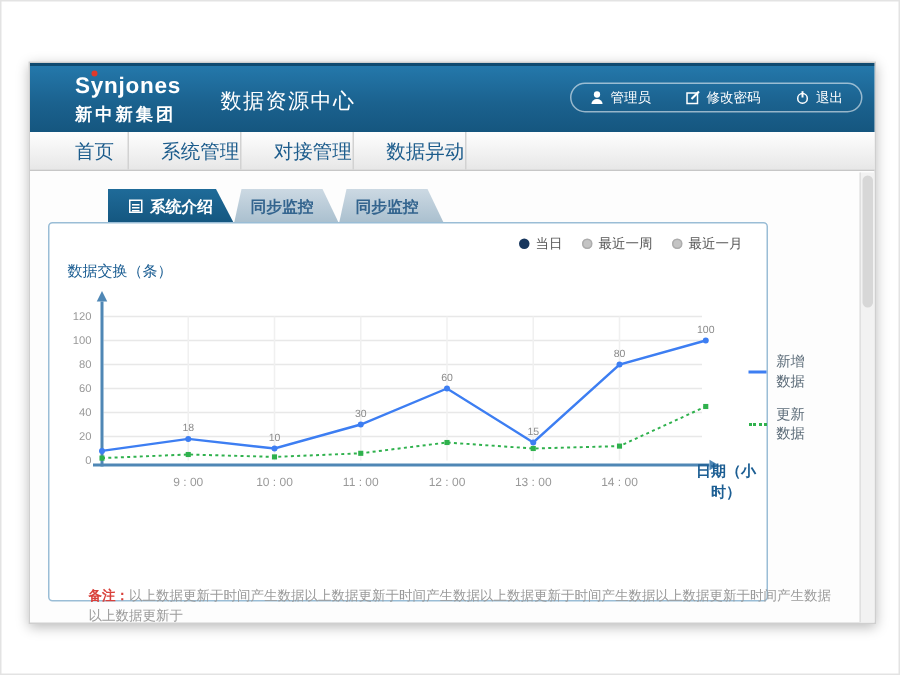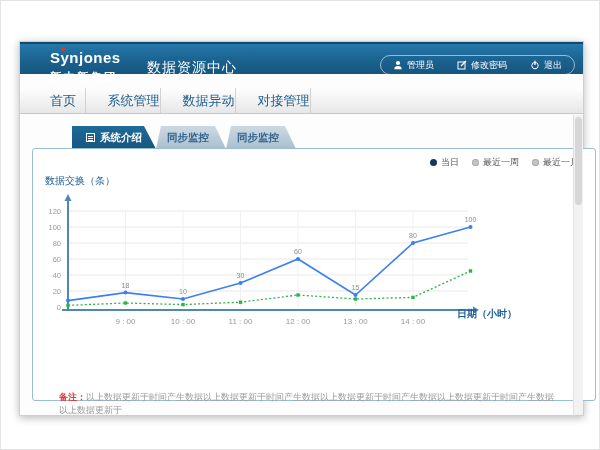--- a/index.html
+++ b/index.html
@@ -6,21 +6,21 @@
   html,body { width:600px; height:450px; }
   body { font-family:"Liberation Sans","DejaVu Sans",sans-serif; background:#fff; overflow:hidden; }
   .canvas { position:relative; width:600px; height:450px; background:#fff; border:1px solid #e3e3e3; }
 
   
   .window { position:absolute; left:18px; top:40px; width:565px; height:375px;
             background:#fdfdfd; border:1px solid #cfcfcf;
             box-shadow:0 2px 8px rgba(0,0,0,.28); }
 
   
-  .hdr { position:absolute; left:0; top:0; width:100%; height:32px;
+  .hdr { position:absolute; left:0; top:0; width:100%; height:46px;
          background:linear-gradient(180deg,#2478ab 0%,#1b628f 55%,#15567f 100%);
          border-top:2px solid #0f4a70; }
   .logo { position:absolute; left:30px; top:5px; color:#fff; line-height:1.1; }
   .logo-en { font-size:15px; font-weight:bold; letter-spacing:.5px; position:relative; display:inline-block; }
   .logo-dot { position:absolute; left:11px; top:-2px; width:4px; height:4px; border-radius:50%; background:#e0392b; }
   .logo-cn { font-size:11.5px; font-weight:bold; letter-spacing:2px; margin-top:4px; }
   .app-title { position:absolute; left:127px; top:15px; color:#fff; font-size:14px; letter-spacing:1px; }
   .user-pill { position:absolute; right:8px; top:11px; height:20px; display:flex; align-items:center; gap:23px;
                padding:0 12px; border:1px solid rgba(255,255,255,.55); border-radius:10px; }
   .pill-item { display:flex; align-items:center; gap:4px; color:#fff; font-size:9px; cursor:pointer; }
@@ -41,21 +41,21 @@
                 clip-path:polygon(0 0,72px 0,84px 100%,0 100%); }
   .tab.inactive { width:76px; margin-left:-6px; color:#33648e;
                   background:linear-gradient(180deg,#ccd9e3,#a9bfce);
                   clip-path:polygon(11px 0,65px 0,76px 100%,6px 100%); }
   .doc-icon { width:9px; height:9px; border:1px solid #fff;
               background:linear-gradient(#fff 0 0) 50% 1.5px/5px 1px no-repeat,
                          linear-gradient(#fff 0 0) 50% 3.5px/5px 1px no-repeat,
                          linear-gradient(#fff 0 0) 50% 5.5px/5px 1px no-repeat; }
 
   
-  .panel { position:absolute; left:12px; top:106px; width:564px; height:253px;
+  .panel { position:absolute; left:12px; top:106px; width:480px; height:253px;
            background:#fff; border:1px solid #9abdd6; border-radius:3px; }
 
   .filters { position:absolute; right:16px; top:7px; display:flex; gap:13px; align-items:center; }
   .filter { display:flex; align-items:center; gap:4px; font-size:9px; color:#555; cursor:pointer; }
   .dot { width:7px; height:7px; border-radius:50%; }
   .dot.sel { background:#17365d; }
   .dot.unsel { background:#c4c4c4; box-shadow:inset 0 0 0 1px #adadad; }
 
   .ylabel { position:absolute; left:12px; top:25px; font-size:10px; font-weight:normal; color:#1c5e93; }
   .xlabel { position:absolute; left:424px; top:158px; font-size:10px; font-weight:bold; color:#1c5e93;text-align:center; }
@@ -111,22 +111,22 @@
             <path d="M5 0.8 V5" stroke="#fff" stroke-width="1.3"></path>
           </svg>
           <span>退出</span>
         </span>
       </div>
     </div>
 
     <div class="nav">
       <div class="nav-item">首页</div>
       <div class="nav-item">系统管理</div>
+      <div class="nav-item">对接管理</div>
       <div class="nav-item">数据异动</div>
-      <div class="nav-item">对接管理</div>
     </div>
 
     <div class="tabs">
       <div class="tab active">
         <span class="doc-icon"></span>
         <span>系统介绍</span>
       </div>
       <div class="tab inactive">
         <span>同步监控</span>
       </div>
@@ -206,20 +206,30 @@
           <rect x="140.3" y="111.89999999999999" width="3.4" height="3.4" fill="#2fb14d"></rect>
           <rect x="197.8" y="109.5" width="3.4" height="3.4" fill="#2fb14d"></rect>
           <rect x="255.3" y="102.3" width="3.4" height="3.4" fill="#2fb14d"></rect>
           <rect x="312.8" y="106.3" width="3.4" height="3.4" fill="#2fb14d"></rect>
           <rect x="370.3" y="104.7" width="3.4" height="3.4" fill="#2fb14d"></rect>
           <rect x="427.8" y="78.3" width="3.4" height="3.4" fill="#2fb14d"></rect>
         </svg>
 
       <div class="xlabel">日期（小时）</div>
 
+      <div class="legend">
+        <div class="legend-row">
+          <span class="sw solid"></span>
+          <span>新增数据</span>
+        </div>
+        <div class="legend-row">
+          <span class="sw dotted"></span>
+          <span>更新数据</span>
+        </div>
+      </div>
 
       <div class="note"><b>备注：</b><span>以上数据更新于时间产生数据以上数据更新于时间产生数据以上数据更新于时间产生数据以上数据更新于时间产生数据以上数据更新于</span></div>
     </div>
 
     <div class="scrollbar">
       <div class="thumb"></div>
     </div>
 
   </div>
 </div>

